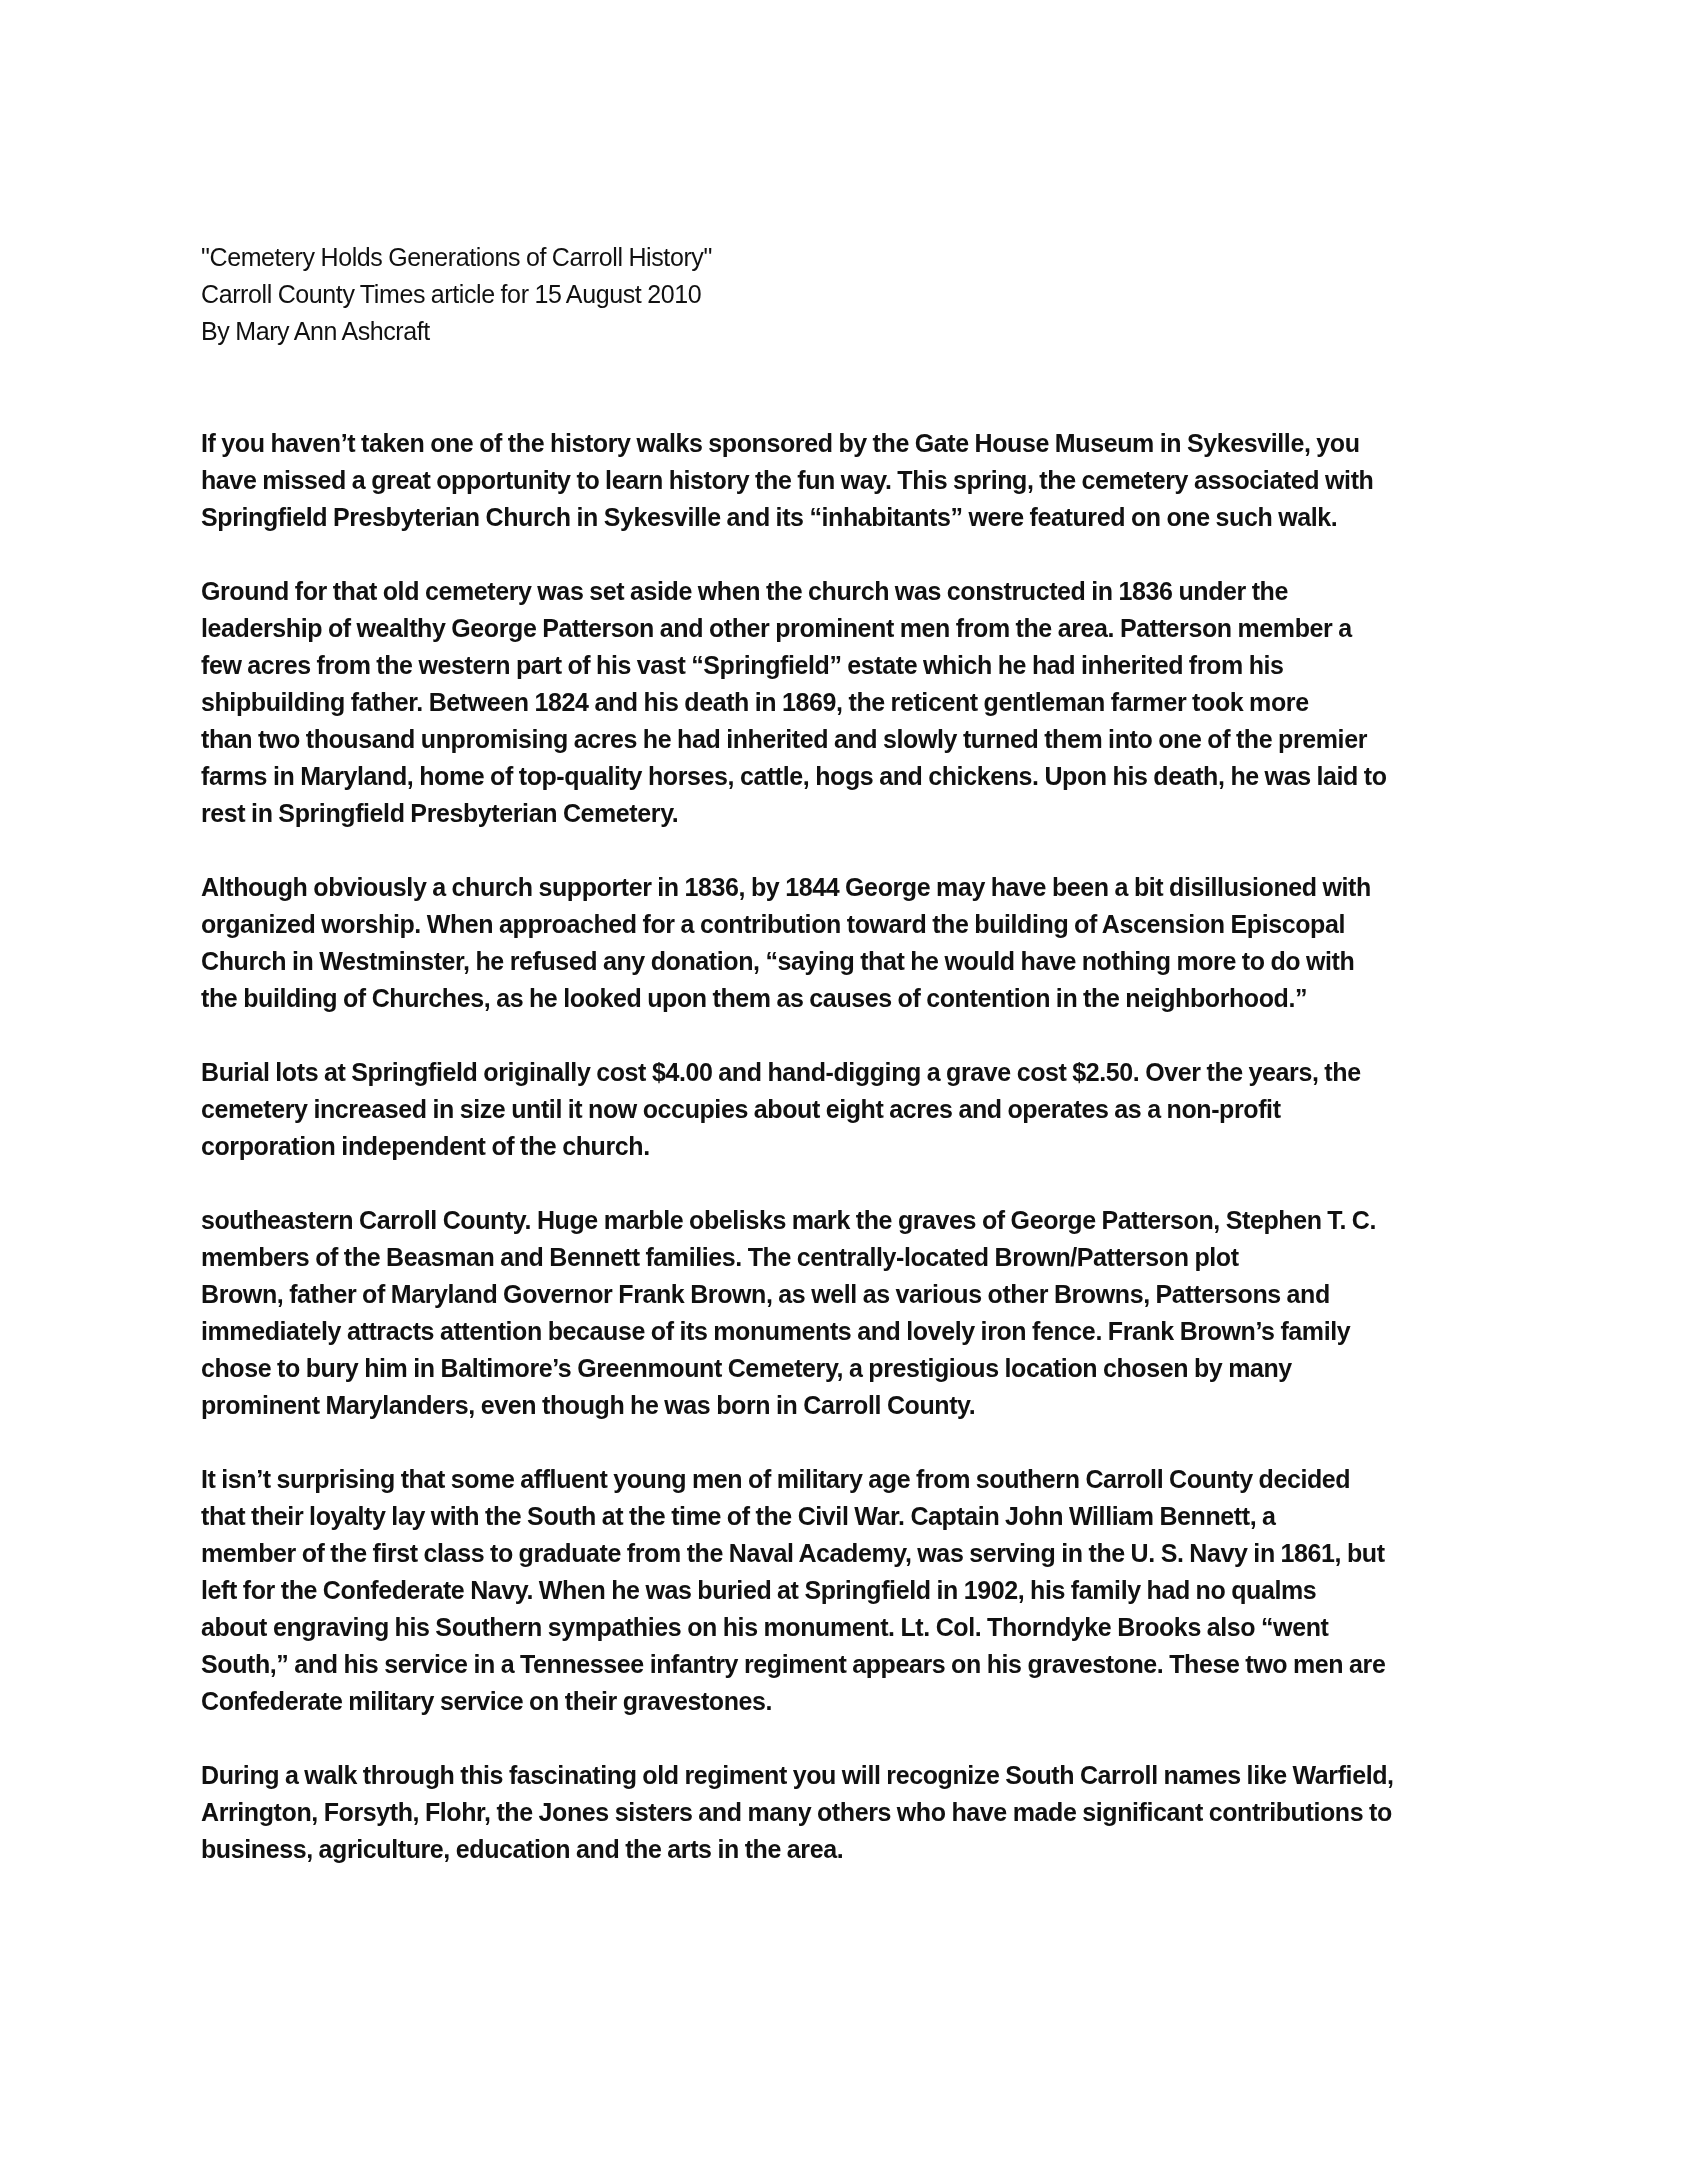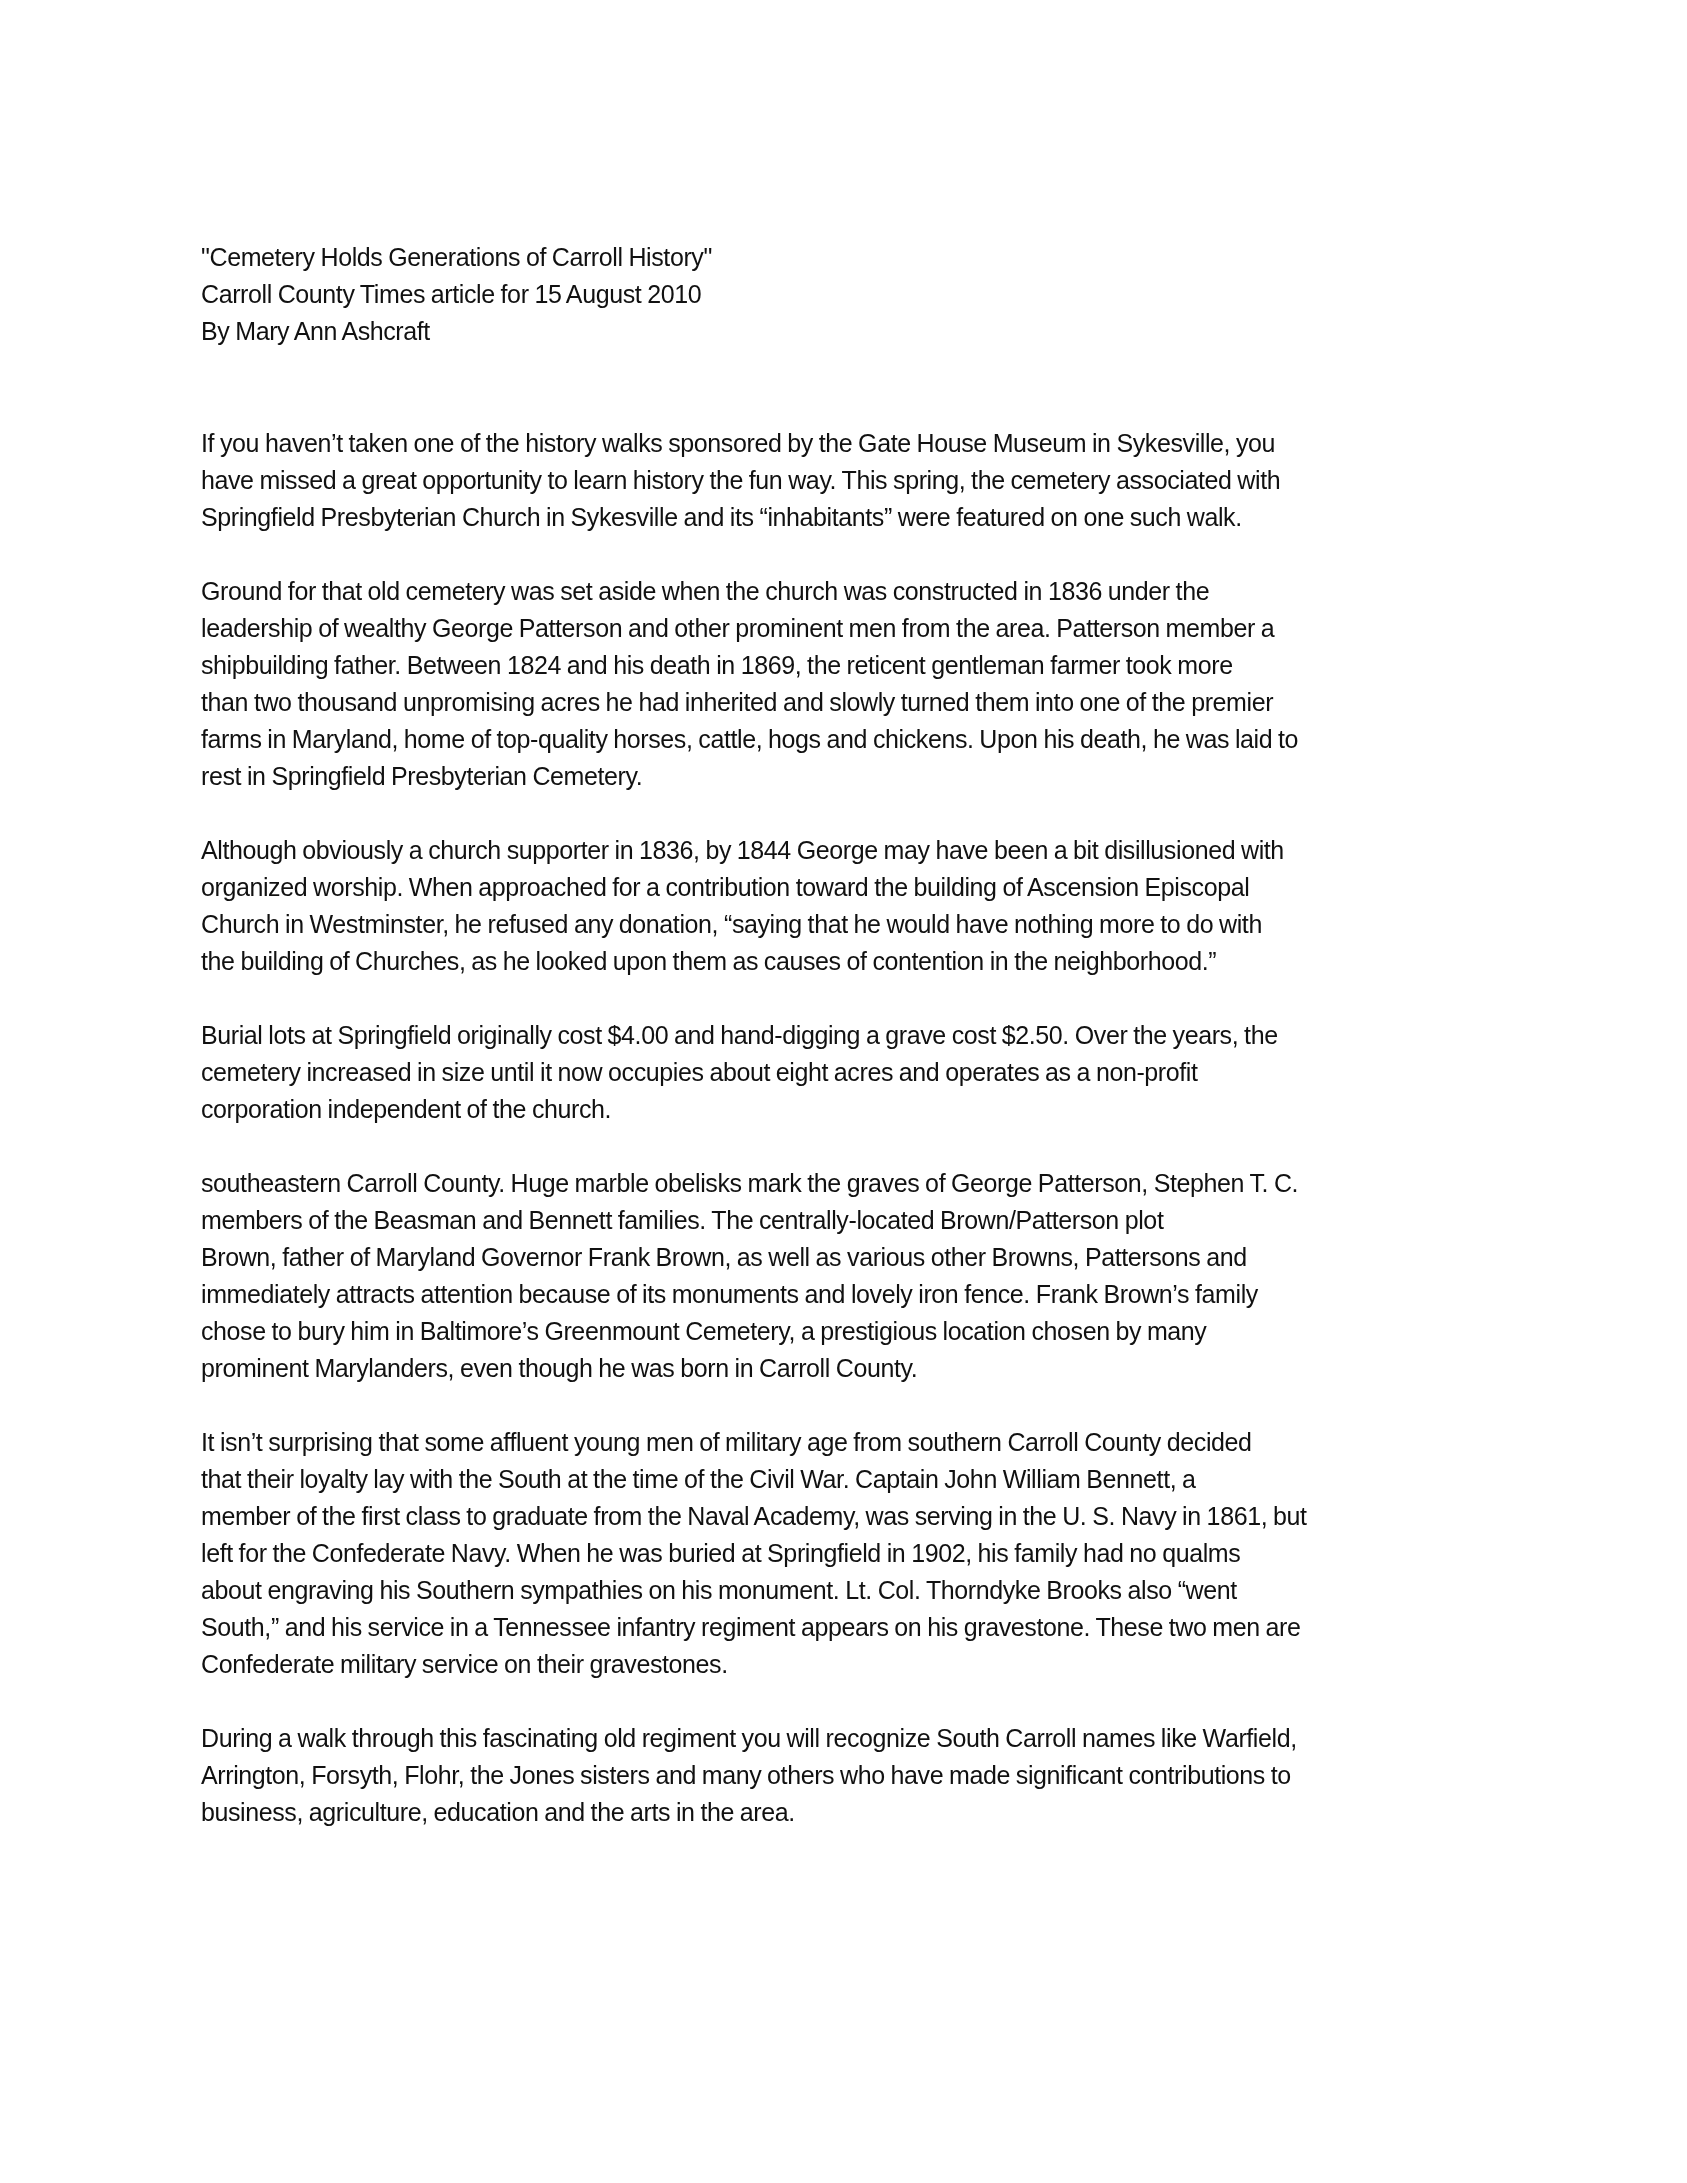--- a/index.html
+++ b/index.html
@@ -27,20 +27,21 @@
     }
     .header-block {
       margin: 0 0 75px 0;
     }
     .header-line {
       display: block;
       white-space: nowrap;
     }
     .para {
       margin: 0 0 37px 0;
+      font-weight: bold;
     }
     .line {
       display: block;
       white-space: nowrap;
     }
   </style>
 </head>
 <body>
 
 <div class="page">
@@ -52,20 +53,21 @@
 
   <div class="para">
     <span class="line">If you haven’t taken one of the history walks sponsored by the Gate House Museum in Sykesville, you</span>
     <span class="line">have missed a great opportunity to learn history the fun way.  This spring, the cemetery associated with</span>
     <span class="line">Springfield Presbyterian Church in Sykesville and its “inhabitants” were featured on one such walk.</span>
   </div>
 
   <div class="para">
     <span class="line">Ground for that old cemetery was set aside when the church was constructed in 1836 under the</span>
     <span class="line">leadership of wealthy George Patterson and other prominent men from the area.  Patterson member a</span>
+    <span class="line">few acres from the western part of his vast “Springfield” estate which he had inherited from his</span>
     <span class="line">shipbuilding father.  Between 1824 and his death in 1869, the reticent gentleman farmer took more</span>
     <span class="line">than two thousand unpromising acres he had inherited and slowly turned them into one of the premier</span>
     <span class="line">farms in Maryland, home of top-quality horses, cattle, hogs and chickens.  Upon his death, he was laid to</span>
     <span class="line">rest in Springfield Presbyterian Cemetery.</span>
   </div>
 
   <div class="para">
     <span class="line">Although obviously a church supporter in 1836, by 1844 George may have been a bit disillusioned with</span>
     <span class="line">organized worship.  When approached for a contribution toward the building of Ascension Episcopal</span>
     <span class="line">Church in Westminster, he refused any donation, “saying that he would have nothing more to do with</span>

